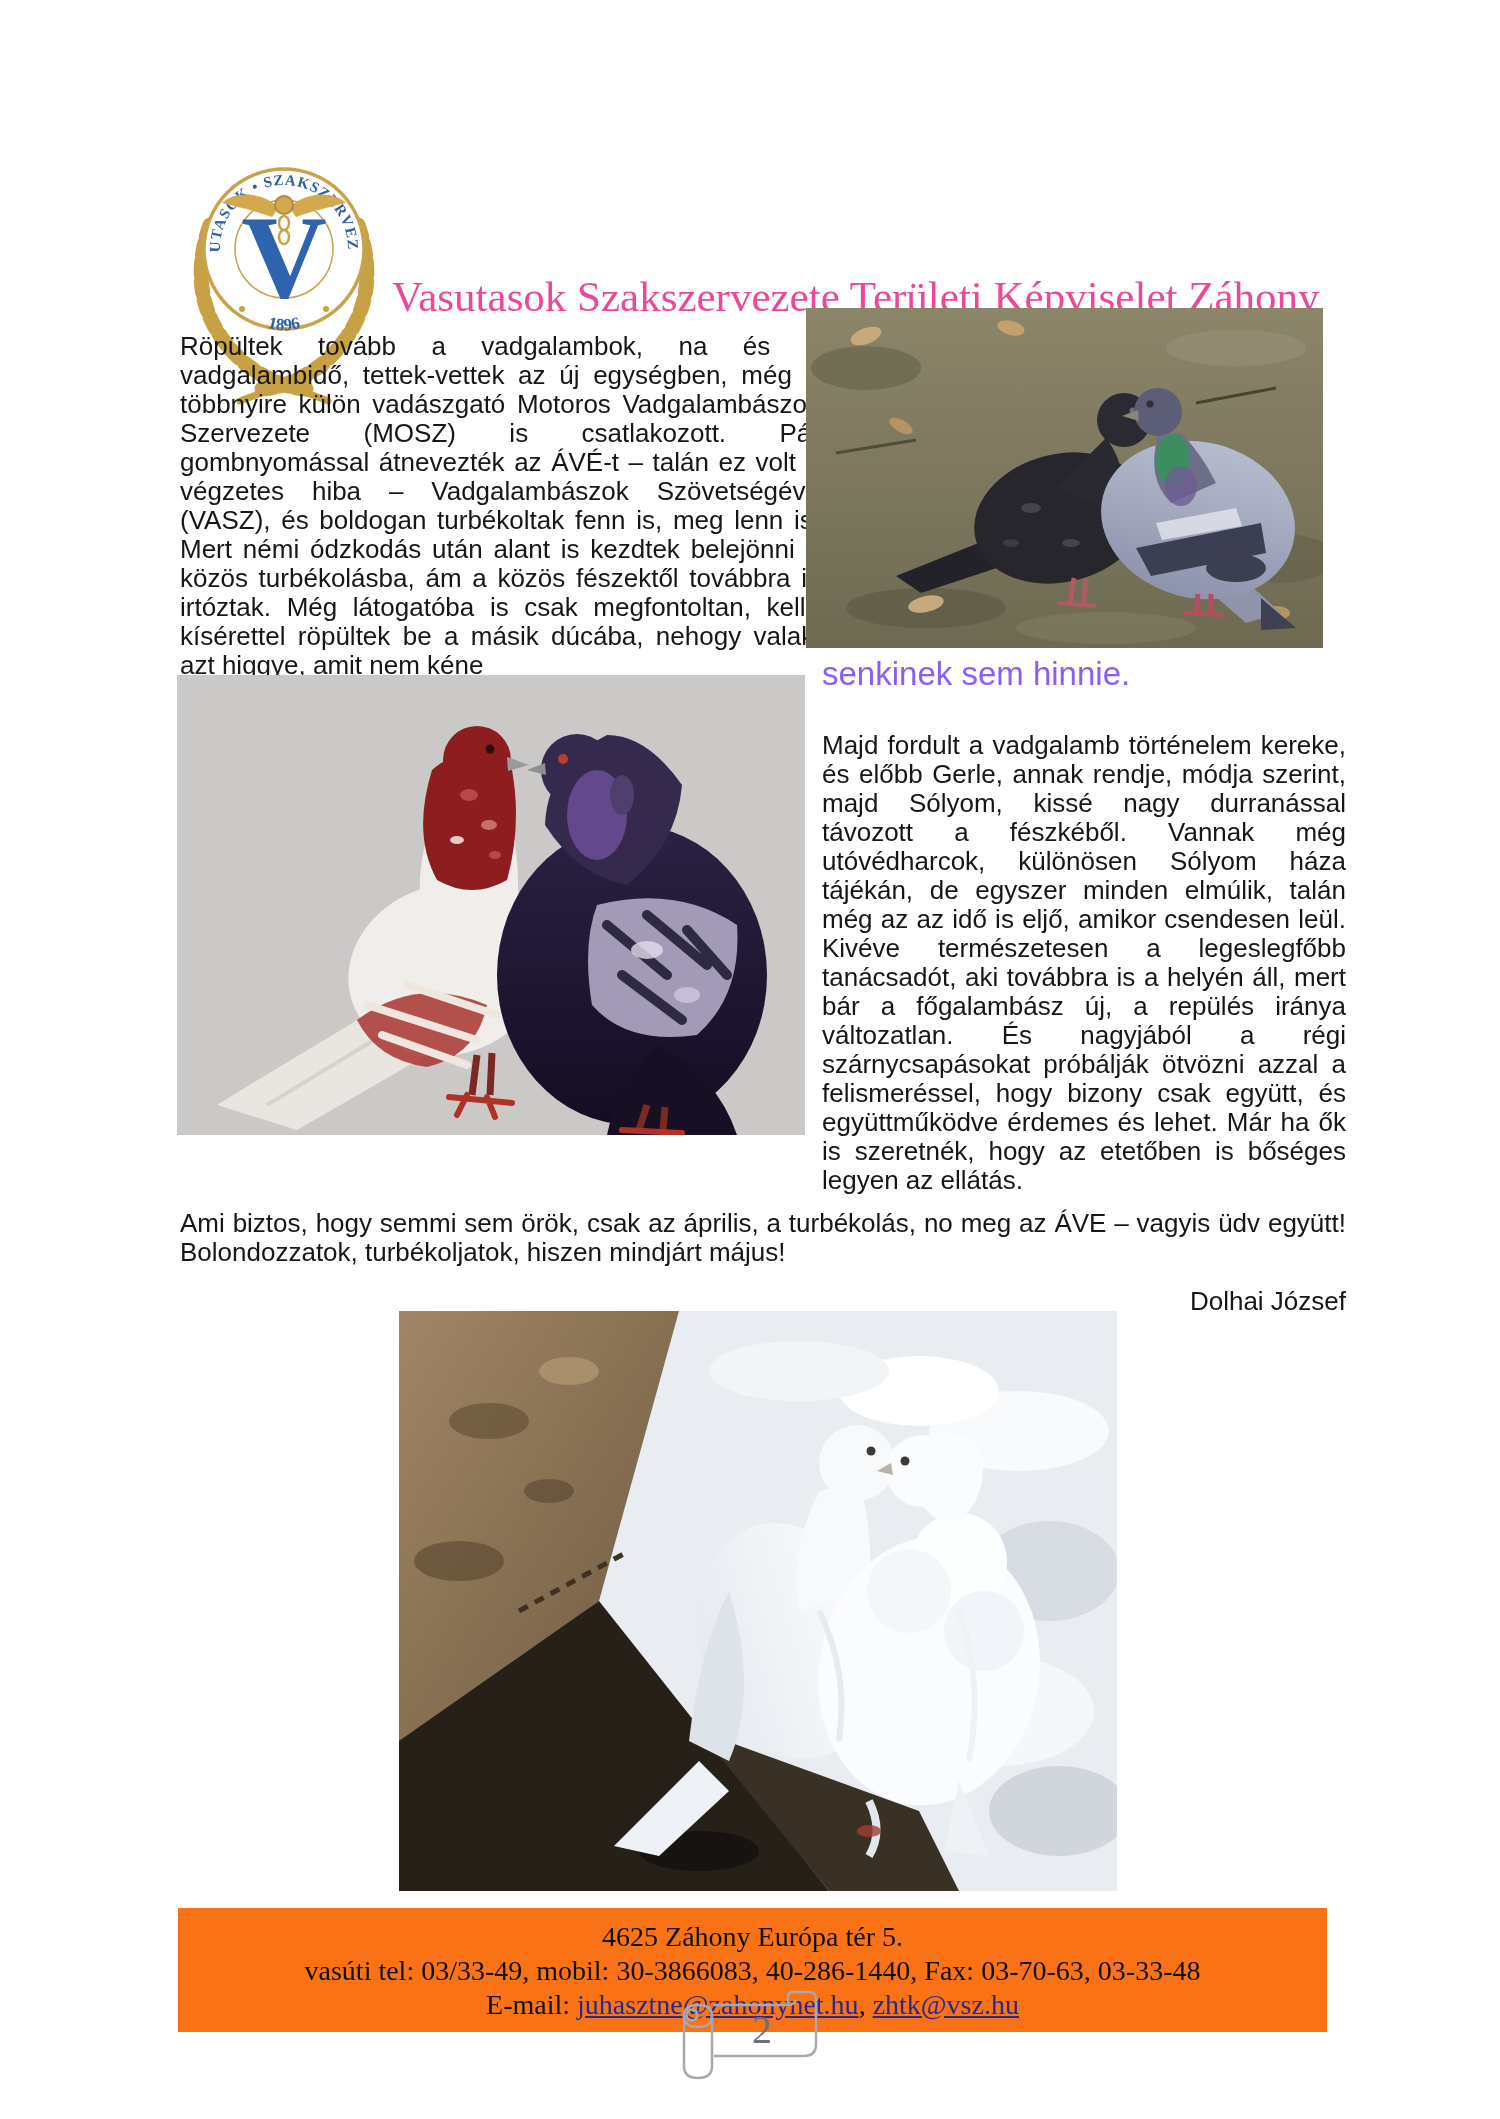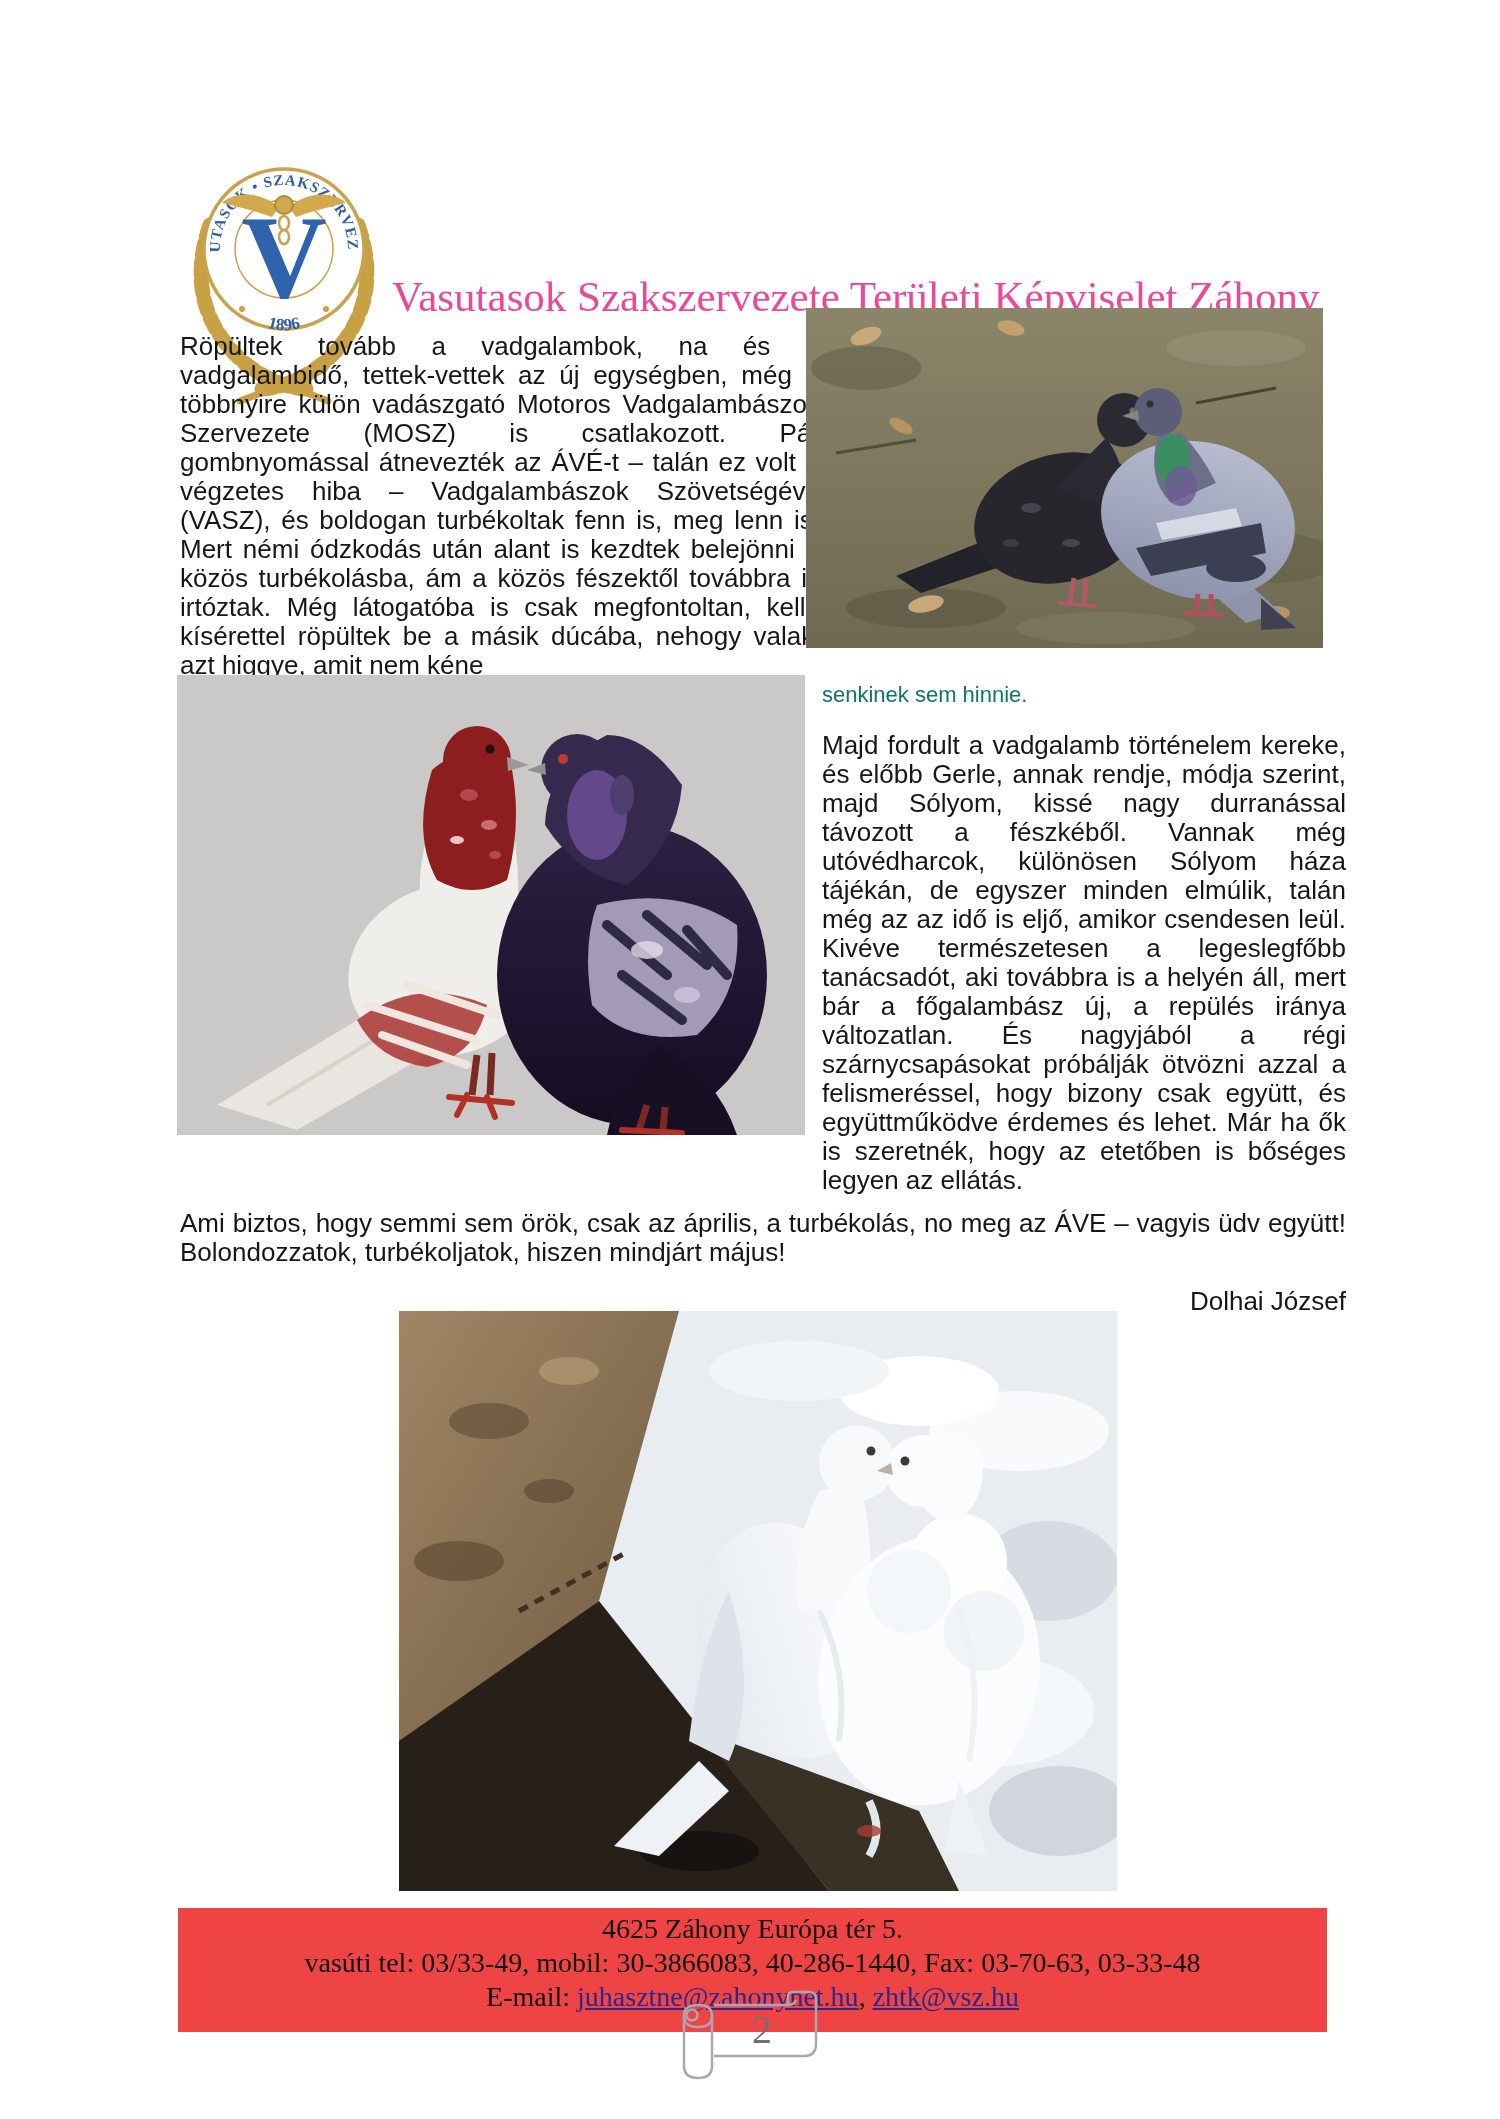--- a/index.html
+++ b/index.html
@@ -4,33 +4,33 @@
 <style>
   html,body{margin:0;padding:0;background:#ffffff;}
   .page{position:relative;width:1500px;height:2119px;background:#ffffff;overflow:hidden;
         font-family:"Liberation Sans",sans-serif;color:#111;}
   .logo{position:absolute;left:182px;top:133px;width:205px;height:275px;}
   .title{position:absolute;left:392px;top:243px;width:960px;
          font-family:"Liberation Serif",serif;font-size:43px;font-weight:400;color:#ec4899;
          white-space:nowrap;letter-spacing:0px;}
   .para{position:absolute;text-align:justify;font-size:26px;line-height:29px;color:#161616;}
   .para1{left:180px;top:306px;width:640px;}
-  .caption{position:absolute;left:822px;top:658px;font-size:22px;line-height:29px;color:#0f766e;}
+  .caption{position:absolute;left:822px;top:626px;font-size:33px;line-height:29px;color:#8b5cf6;}
   .para2{left:822px;top:705px;width:524px;}
   .para3{left:180px;top:1183px;width:1166px;}
   .signature{position:absolute;left:180px;top:1260px;width:1166px;text-align:right;
              font-size:26px;color:#161616;}
   .photo{position:absolute;overflow:hidden;}
   .photo svg{display:block;width:100%;height:100%;}
   .photo1{left:806px;top:308px;width:517px;height:340px;}
   .photo2{left:177px;top:675px;width:628px;height:460px;}
   .photo3{left:399px;top:1311px;width:718px;height:580px;}
-  .banner{position:absolute;left:178px;top:1908px;width:1149px;height:124px;background:#ef4444;
+  .banner{position:absolute;left:178px;top:1908px;width:1149px;height:124px;background:#f97316;
           text-align:center;font-family:"Liberation Serif",serif;font-size:28px;line-height:34px;
-          color:#101010;padding-top:4px;box-sizing:border-box;}
+          color:#101010;padding-top:12px;box-sizing:border-box;}
   .banner a{color:#28288E;text-decoration:underline;cursor:pointer;}
   .scroll-badge{position:absolute;left:678px;top:1990px;width:144px;height:95px;}
   .scroll-badge svg{display:block;width:100%;height:100%;}
 </style>
 </head>
 <body>
 
 <div class="page">
 
   <div class="logo">

